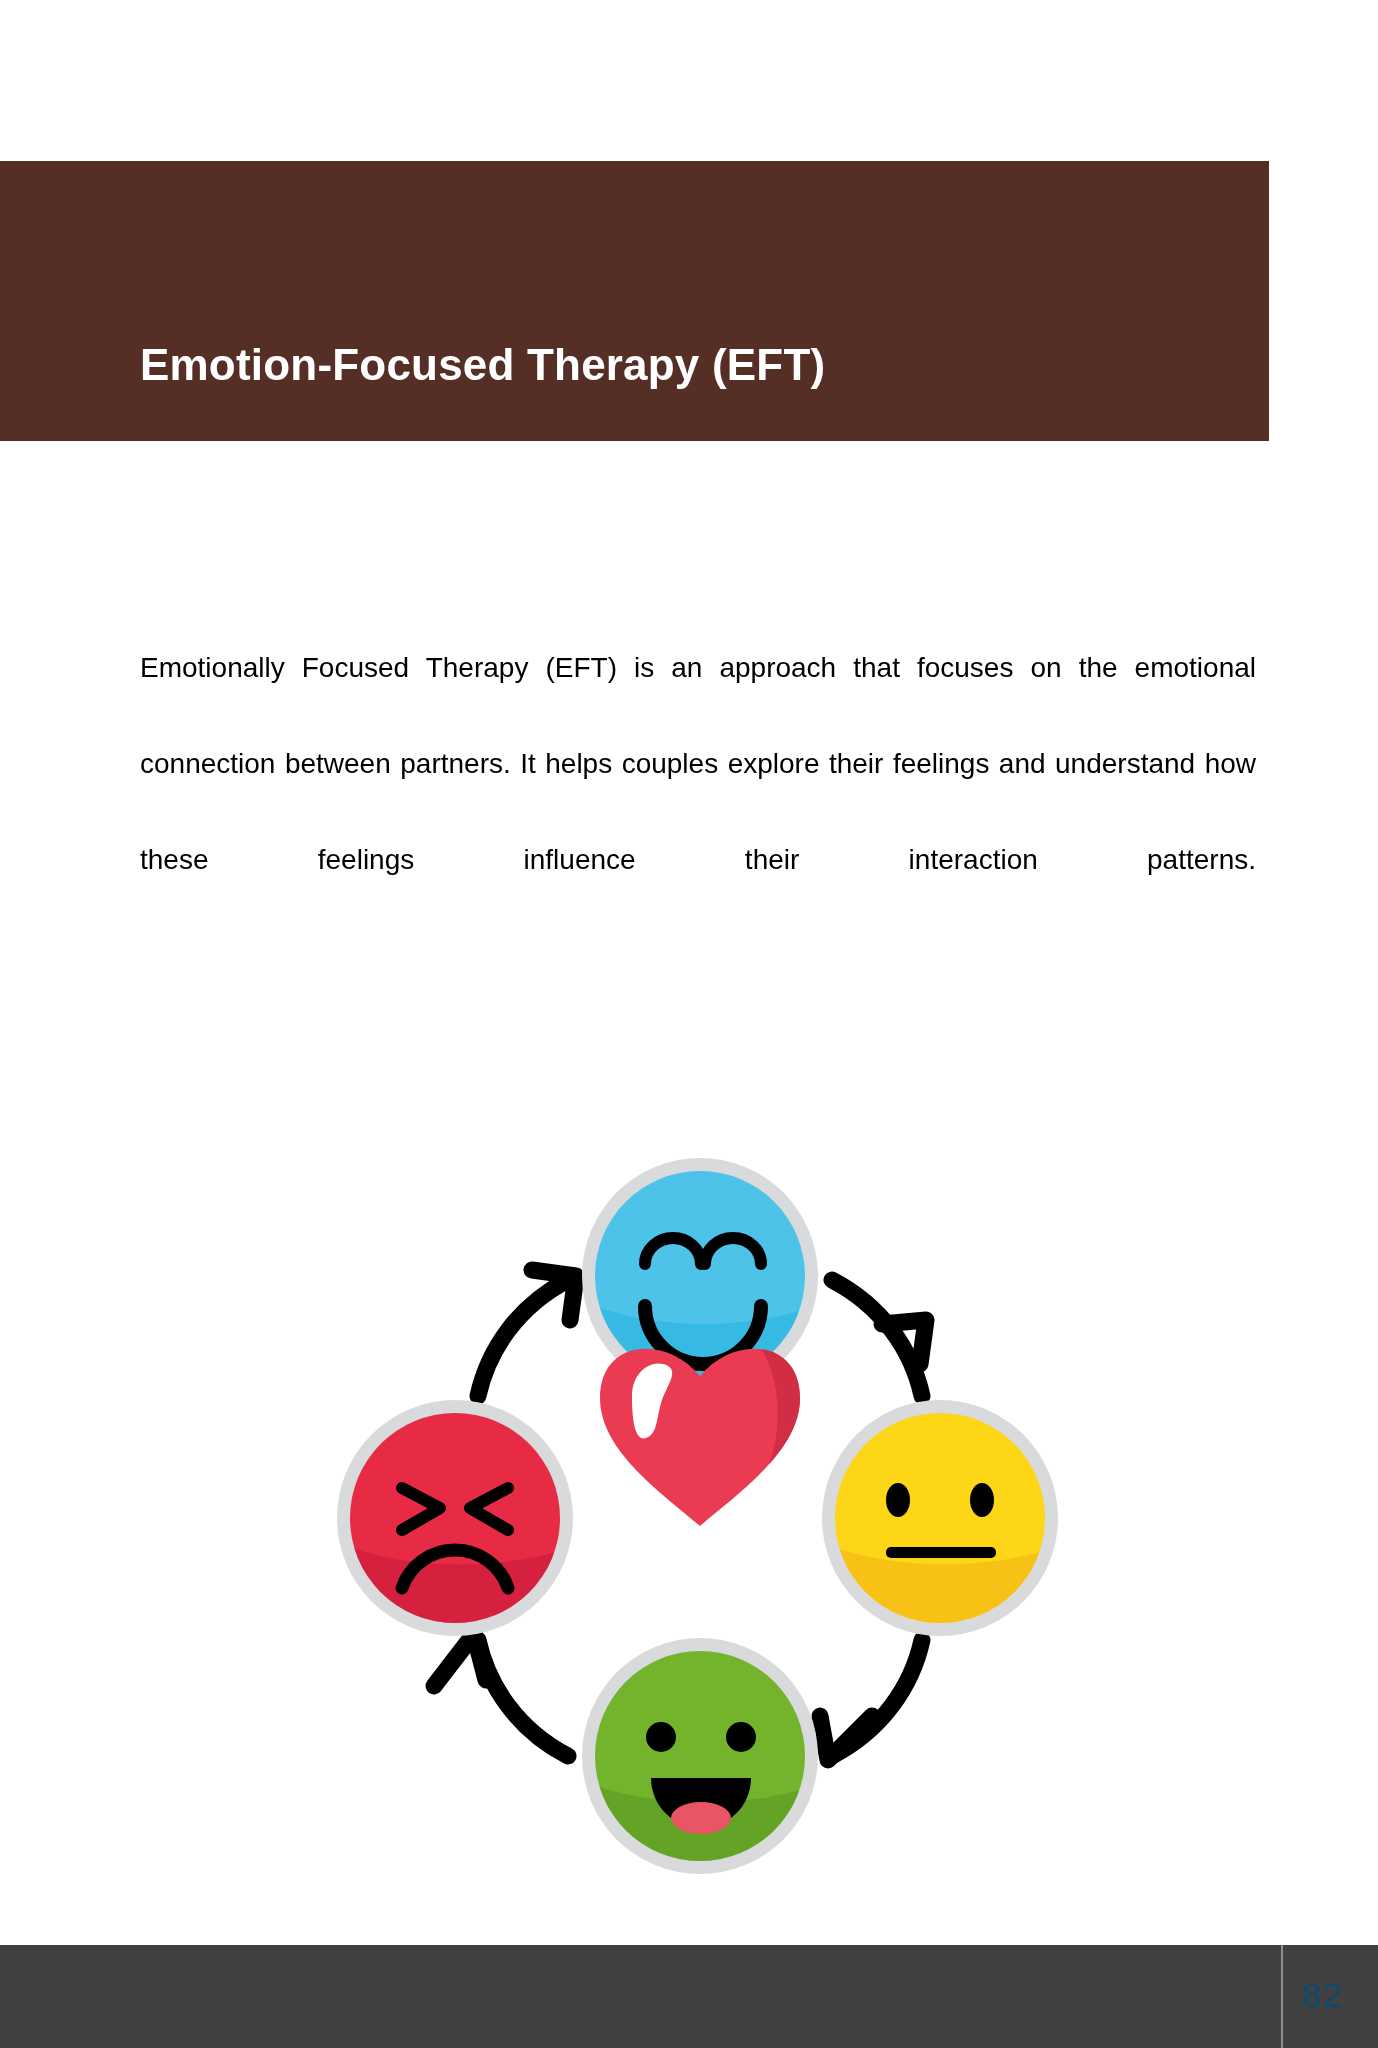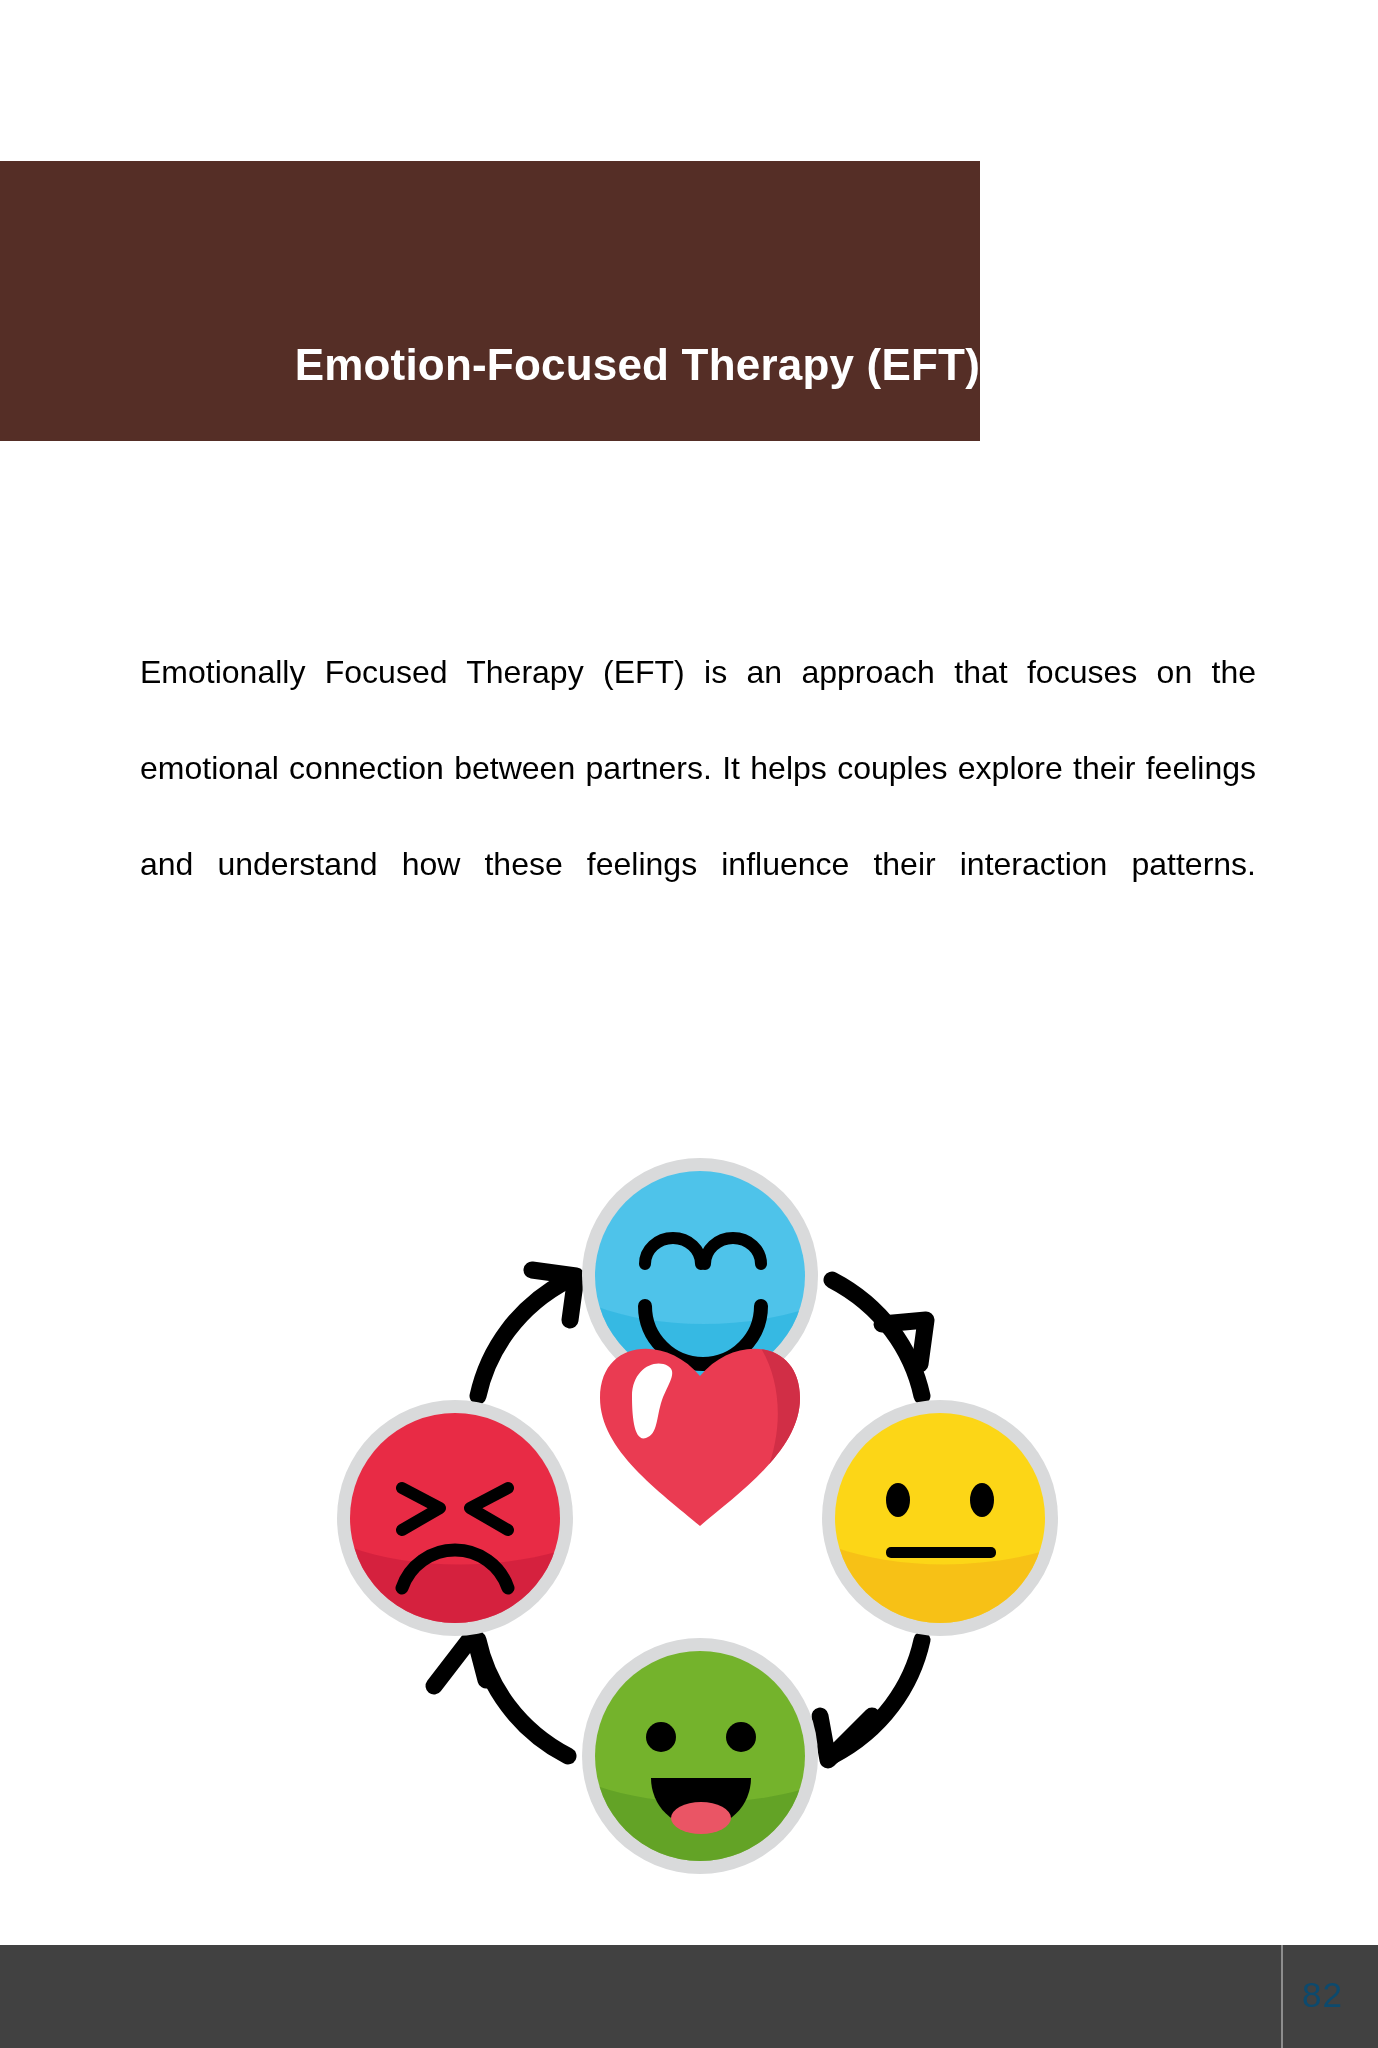--- a/index.html
+++ b/index.html
@@ -13,44 +13,43 @@
     font-family: "Liberation Sans", sans-serif;
     position: relative;
     overflow: hidden;
   }
 
   
   .header-band {
     position: absolute;
     left: 0;
     top: 161px;
-    width: 980px;
+    width: 1269px;
     height: 280px;
     background: #552e26;
     display: flex;
     align-items: flex-end;
-    justify-content: flex-end;
   }
   .header-title {
     color: #ffffff;
     font-size: 44px;
     font-weight: bold;
     letter-spacing: 0.2px;
     margin: 0 0 52px 140px;
     line-height: 1.1;
     white-space: nowrap;
   }
 
   
   .body-copy {
     position: absolute;
     left: 140px;
     top: 592px;
     width: 1116px;
-    font-size: 32px;
+    font-size: 28px;
     line-height: 96px;
     color: #000000;
     text-align: justify;
     text-justify: inter-word;
   }
   .body-copy::after {
     content: "";
     display: inline-block;
     width: 100%;
   }

